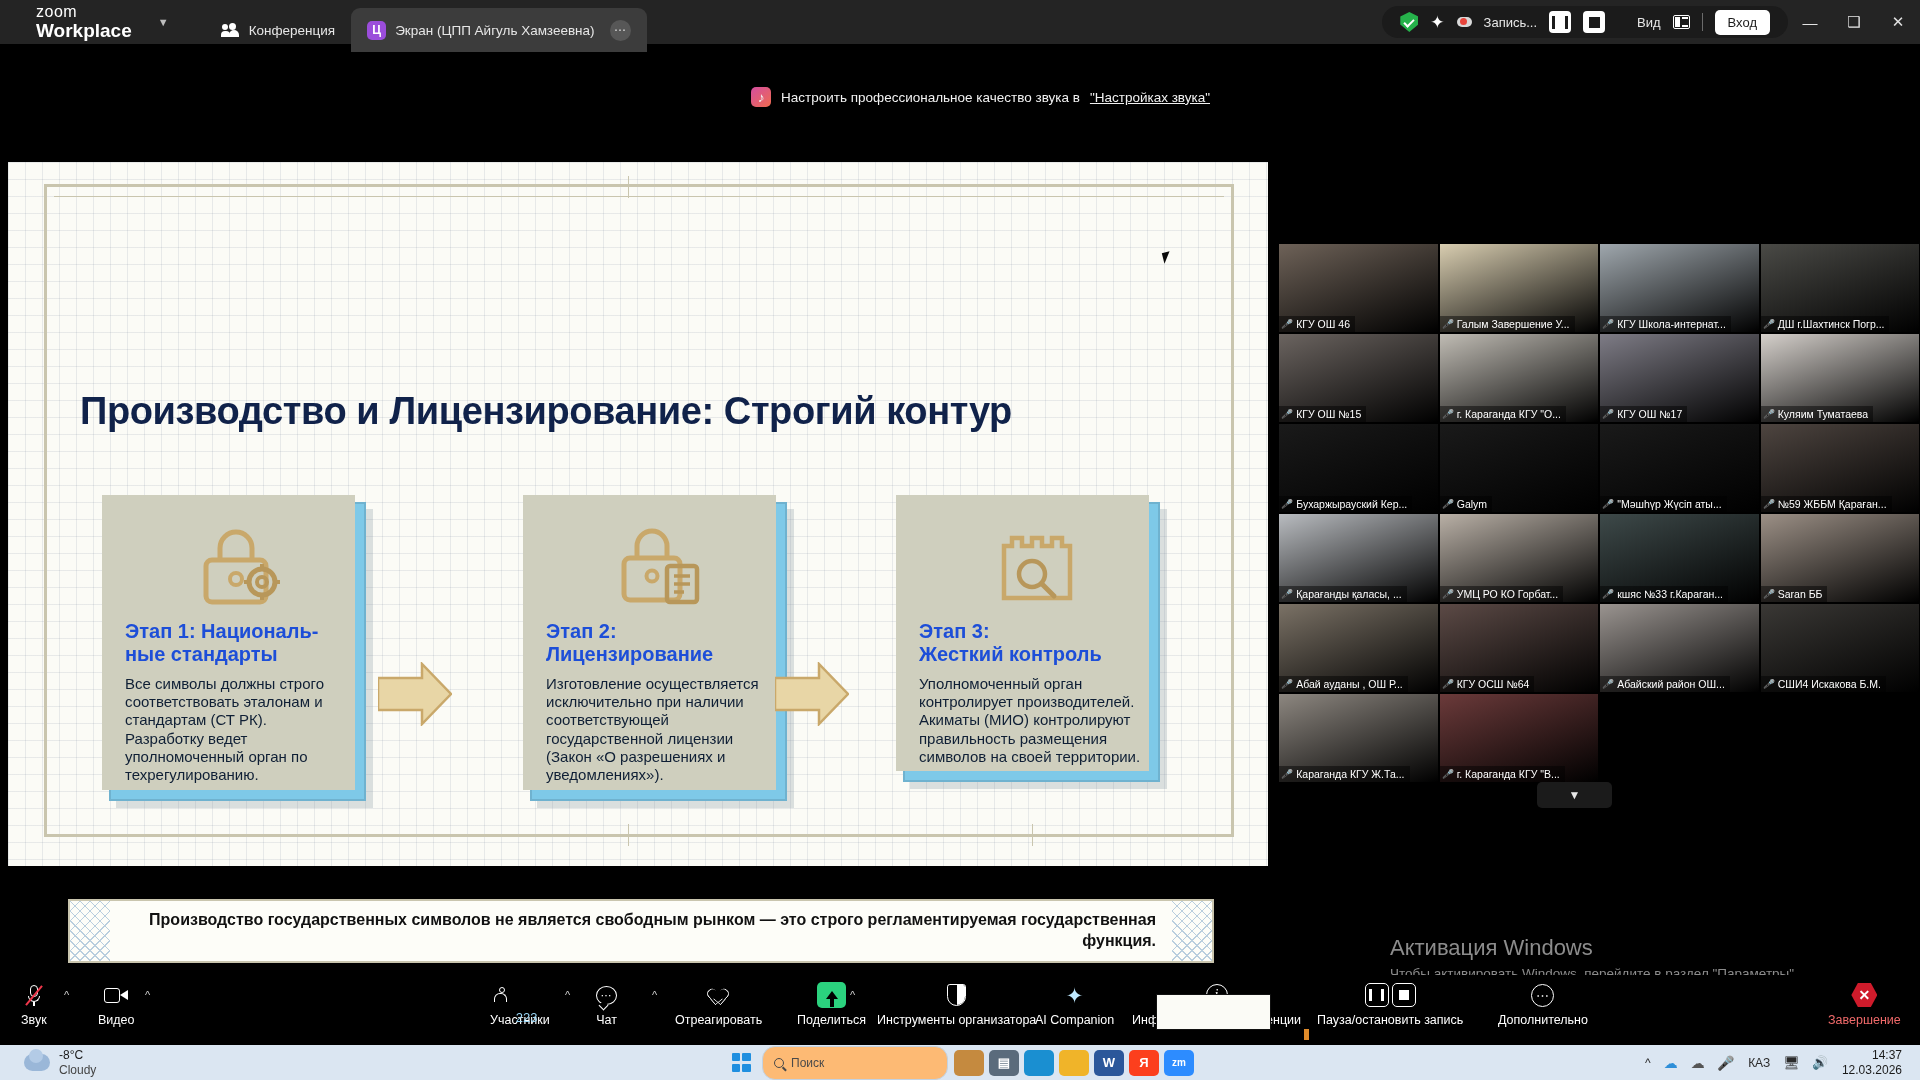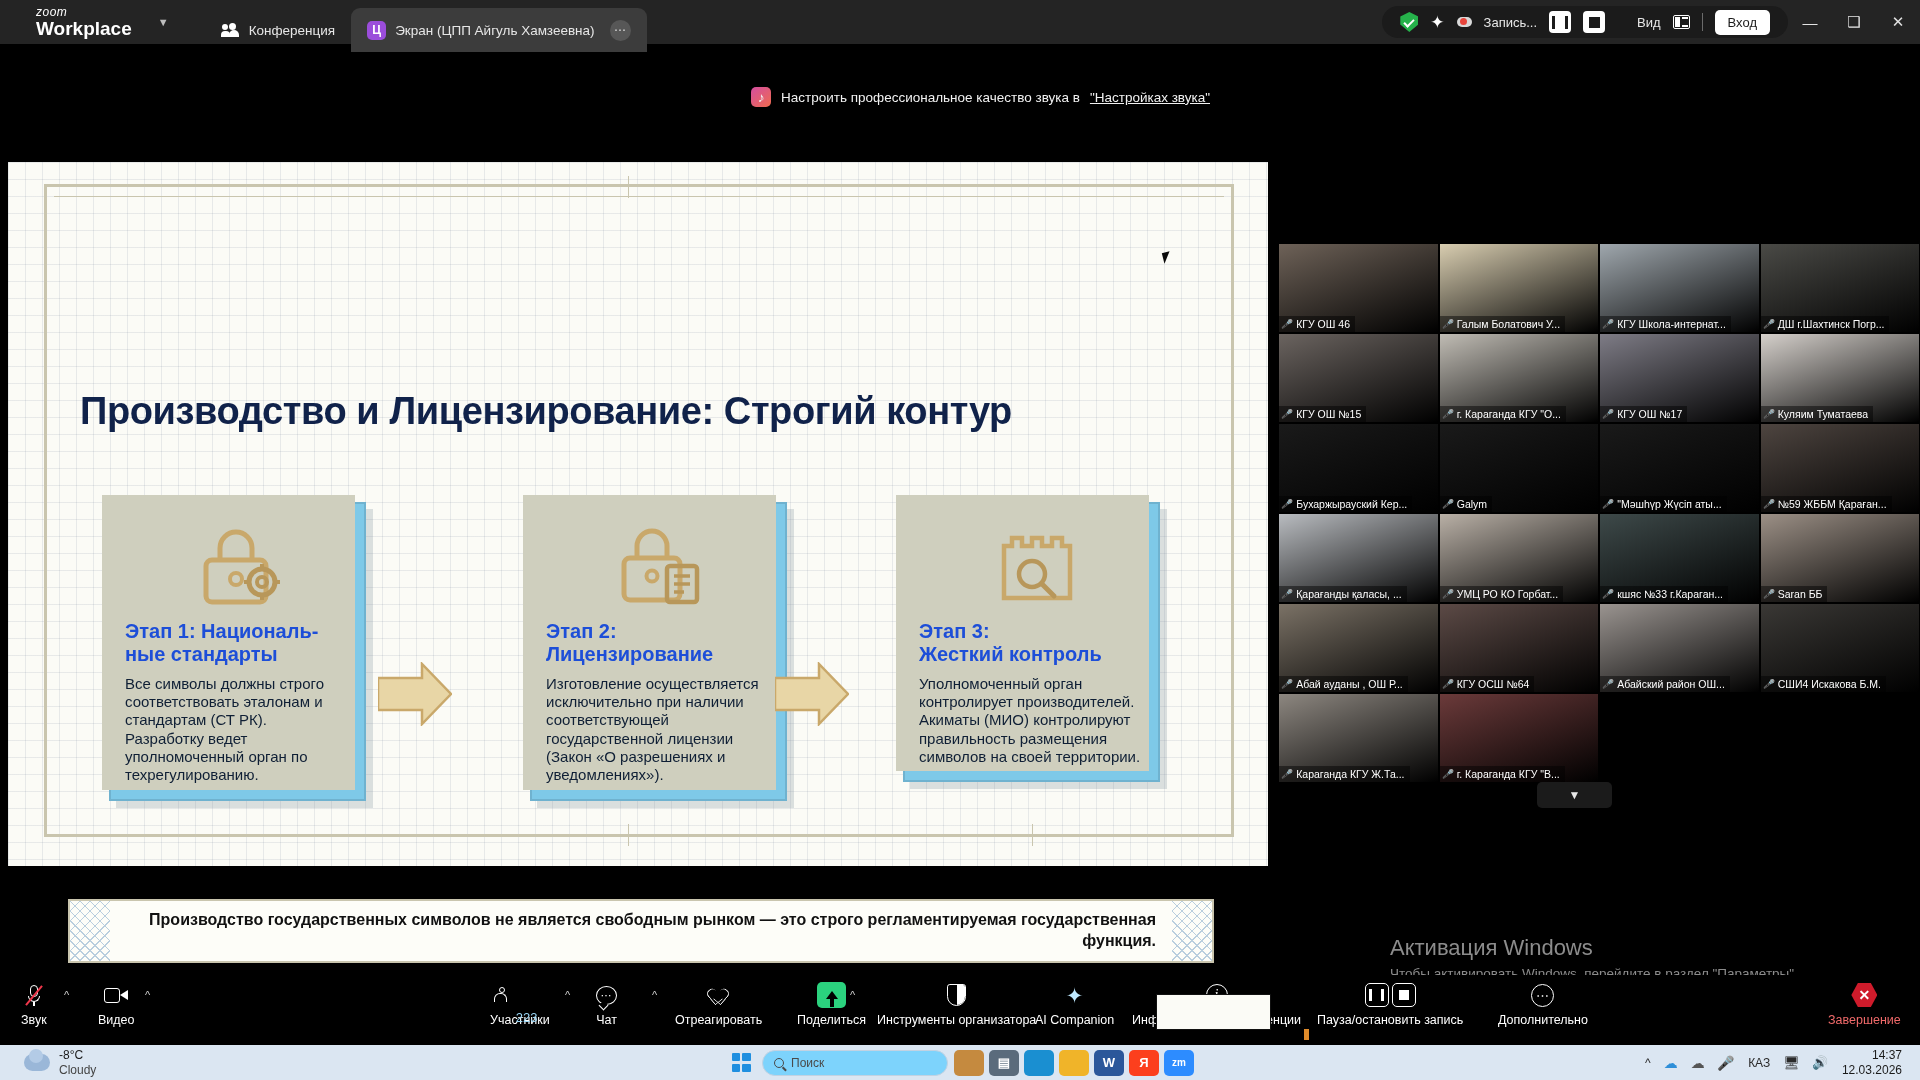--- a/index.html
+++ b/index.html
@@ -3,21 +3,21 @@
 <meta charset="utf-8">
 <style>
   * { margin:0; padding:0; box-sizing:border-box; }
   html,body { width:1920px; height:1080px; overflow:hidden; background:#000;
               font-family:"Liberation Sans", sans-serif; }
 
   
   #titlebar { position:absolute; left:0; top:0; width:1920px; height:44px;
               background:#242424; display:flex; align-items:center; }
   .zoom-logo { margin-left:36px; color:#fff; line-height:1; }
-  .zoom-logo .zl1 { font-size:12px; letter-spacing:.5px; display:block;font-style:italic; }
+  .zoom-logo .zl1 { font-size:16px; letter-spacing:.5px; display:block; }
   .zoom-logo .zl2 { font-size:19px; font-weight:bold; display:block; margin-top:1px;}
   .chev-btn { margin-left:26px; color:#bdbdbd; font-size:11px; cursor:pointer; }
   .tab { height:44px; display:flex; align-items:center; gap:9px; padding:0 16px;
          color:#e6e6e6; font-size:13.5px; cursor:pointer; }
   .tab.active { background:#3c3c3c; border-top-left-radius:9px; border-top-right-radius:9px; }
   .tab-people-ico { width:19px; height:15px; position:relative; }
   .tab-people-ico i { position:absolute; background:#fff; border-radius:50%; }
   .tab-badge { width:19px; height:19px; border-radius:5px; background:#9b4ddb;
                color:#fff; font-size:12px; display:flex; align-items:center;
                justify-content:center; font-weight:bold; }
@@ -204,21 +204,21 @@
            position:relative; }
   .wicon:before { content:""; position:absolute; left:5px; top:-5px; width:14px;
            height:14px; border-radius:50%; background:#b3cbe6; }
   .wtxt { line-height:1.22; color:#1b1b1b; }
   .wtxt .t1 { font-size:12px; } .wtxt .t2 { font-size:12px; color:#444; }
   .tb-center { position:absolute; left:50%; transform:translateX(-50%);
            display:flex; align-items:center; gap:6px; }
   .winlogo { width:19px; height:19px; display:grid; grid-template-columns:1fr 1fr;
            grid-template-rows:1fr 1fr; gap:2.5px; }
   .winlogo i { background:#1f8fe0; border-radius:1px; }
-  .searchbox { width:186px; height:26px; background:#7dd3fc; border:1px solid #c2d2e2;
+  .searchbox { width:186px; height:34px; background:#fdba74; border:1px solid #c2d2e2;
            border-radius:13px; display:flex; align-items:center; gap:7px;
            padding:0 11px; color:#4a4a4a; font-size:12px; cursor:text; }
   .magn { width:10px; height:10px; border:1.6px solid #4a4a4a; border-radius:50%;
            position:relative; flex-shrink:0; }
   .magn:after { content:""; position:absolute; right:-4px; bottom:-3px; width:5px;
            height:1.6px; background:#4a4a4a; transform:rotate(45deg); }
   .tbapp { width:30px; height:26px; border-radius:5px; display:flex;
            align-items:center; justify-content:center; cursor:pointer;
            font-size:14px; color:#fff; font-weight:bold; position:relative; }
   .tb-right { margin-left:auto; display:flex; align-items:center; gap:13px;
@@ -372,21 +372,21 @@
 <div id="grid">
     <div class="tile" style="background: linear-gradient(160deg, rgb(110, 98, 88), rgba(0, 0, 0, 0.55));">
       <div class="nm">
         <span class="mute" style="color: rgb(239, 74, 74); font-size: 9px;">🎤</span>
         <span>КГУ ОШ 46</span>
       </div>
     </div>
     <div class="tile" style="background: linear-gradient(160deg, rgb(216, 205, 176), rgba(0, 0, 0, 0.55));">
       <div class="nm">
         <span class="mute" style="color: rgb(239, 74, 74); font-size: 9px;">🎤</span>
-        <span>Галым Болатович У...</span>
+        <span>Галым Завершение У...</span>
       </div>
     </div>
     <div class="tile" style="background: linear-gradient(160deg, rgb(159, 167, 173), rgba(0, 0, 0, 0.55));">
       <div class="nm">
         <span class="mute" style="color: rgb(239, 74, 74); font-size: 9px;">🎤</span>
         <span>КГУ Школа-интернат...</span>
       </div>
     </div>
     <div class="tile" style="background: linear-gradient(160deg, rgb(74, 74, 70), rgba(0, 0, 0, 0.55));">
       <div class="nm">

